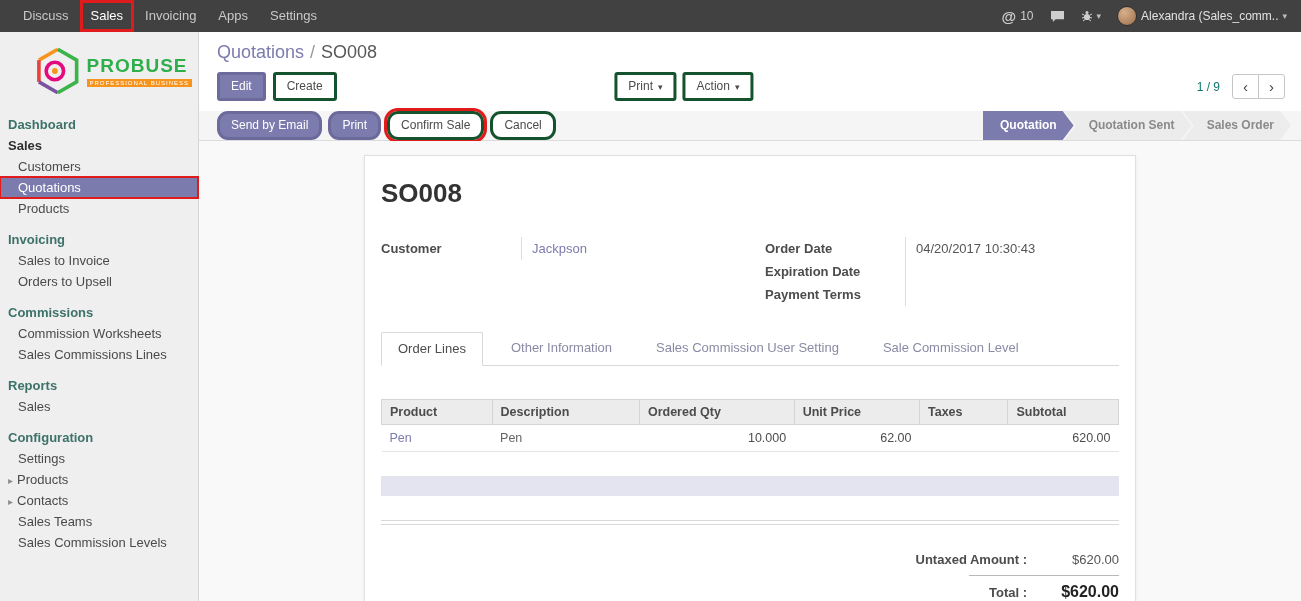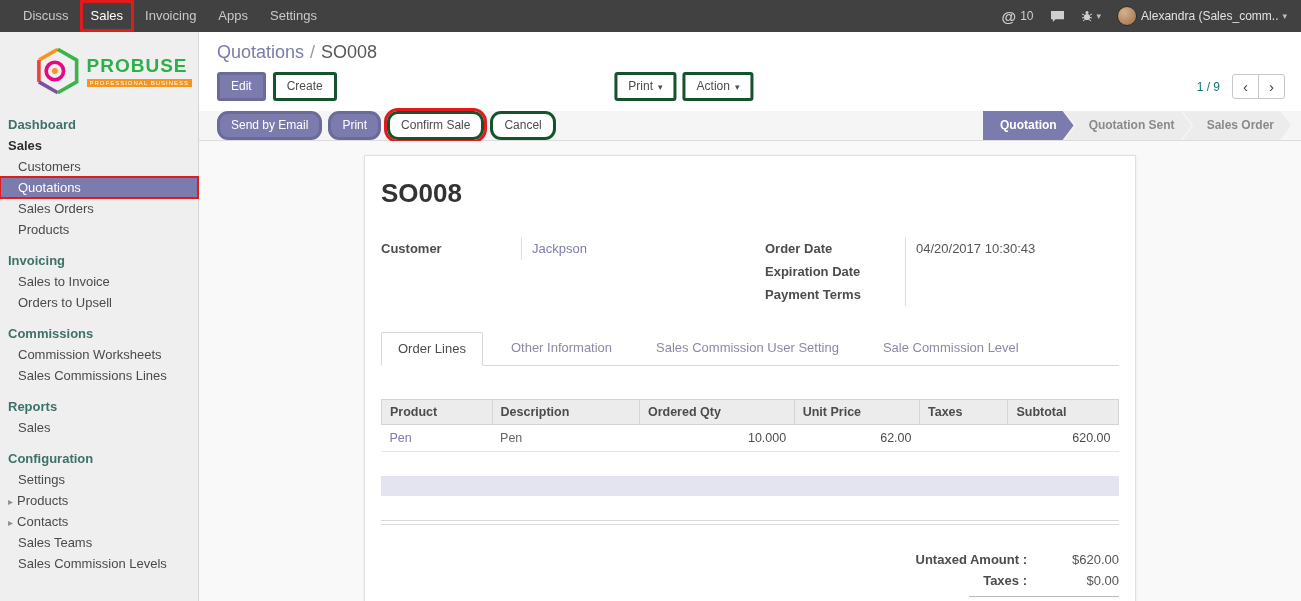--- a/index.html
+++ b/index.html
@@ -163,21 +163,20 @@
         <div class="logo-text">
           <div class="logo-title">PROBUSE</div>
           <div class="logo-subtitle">PROFESSIONAL BUSINESS</div>
         </div>
       </div>
       <nav class="menu">
         <div class="menu-header">Dashboard</div>
         <div class="menu-header dark">Sales</div>
         <div class="menu-item">Customers</div>
         <div class="menu-item active annotated">Quotations</div>
-        <div class="menu-item">Sales Orders</div>
         <div class="menu-item">Products</div>
         <div class="menu-header">Invoicing</div>
         <div class="menu-item">Sales to Invoice</div>
         <div class="menu-item">Orders to Upsell</div>
         <div class="menu-header">Commissions</div>
         <div class="menu-item">Commission Worksheets</div>
         <div class="menu-item">Sales Commissions Lines</div>
         <div class="menu-header">Reports</div>
         <div class="menu-item">Sales</div>
         <div class="menu-header">Configuration</div>
@@ -288,24 +287,20 @@
           </table>
 
           <div class="empty-row"></div>
           <div class="sep-double"></div>
 
           <div class="totals">
             <div class="trow">
               <span class="tlabel">Untaxed Amount :</span>
               <span class="tvalue">$620.00</span>
             </div>
-            <div class="trow">
-              <span class="tlabel">Taxes :</span>
-              <span class="tvalue">$0.00</span>
-            </div>
             <div class="total-sep"></div>
             <div class="trow total">
               <span class="tlabel">Total :</span>
               <span class="tvalue">$620.00</span>
             </div>
           </div>
 
         </div>
       </div>
 

